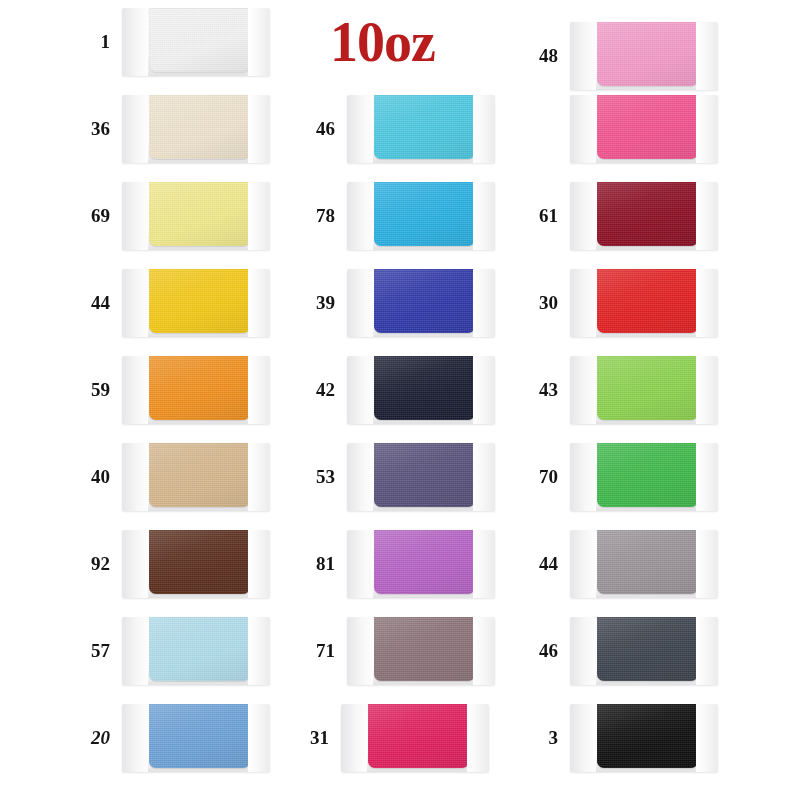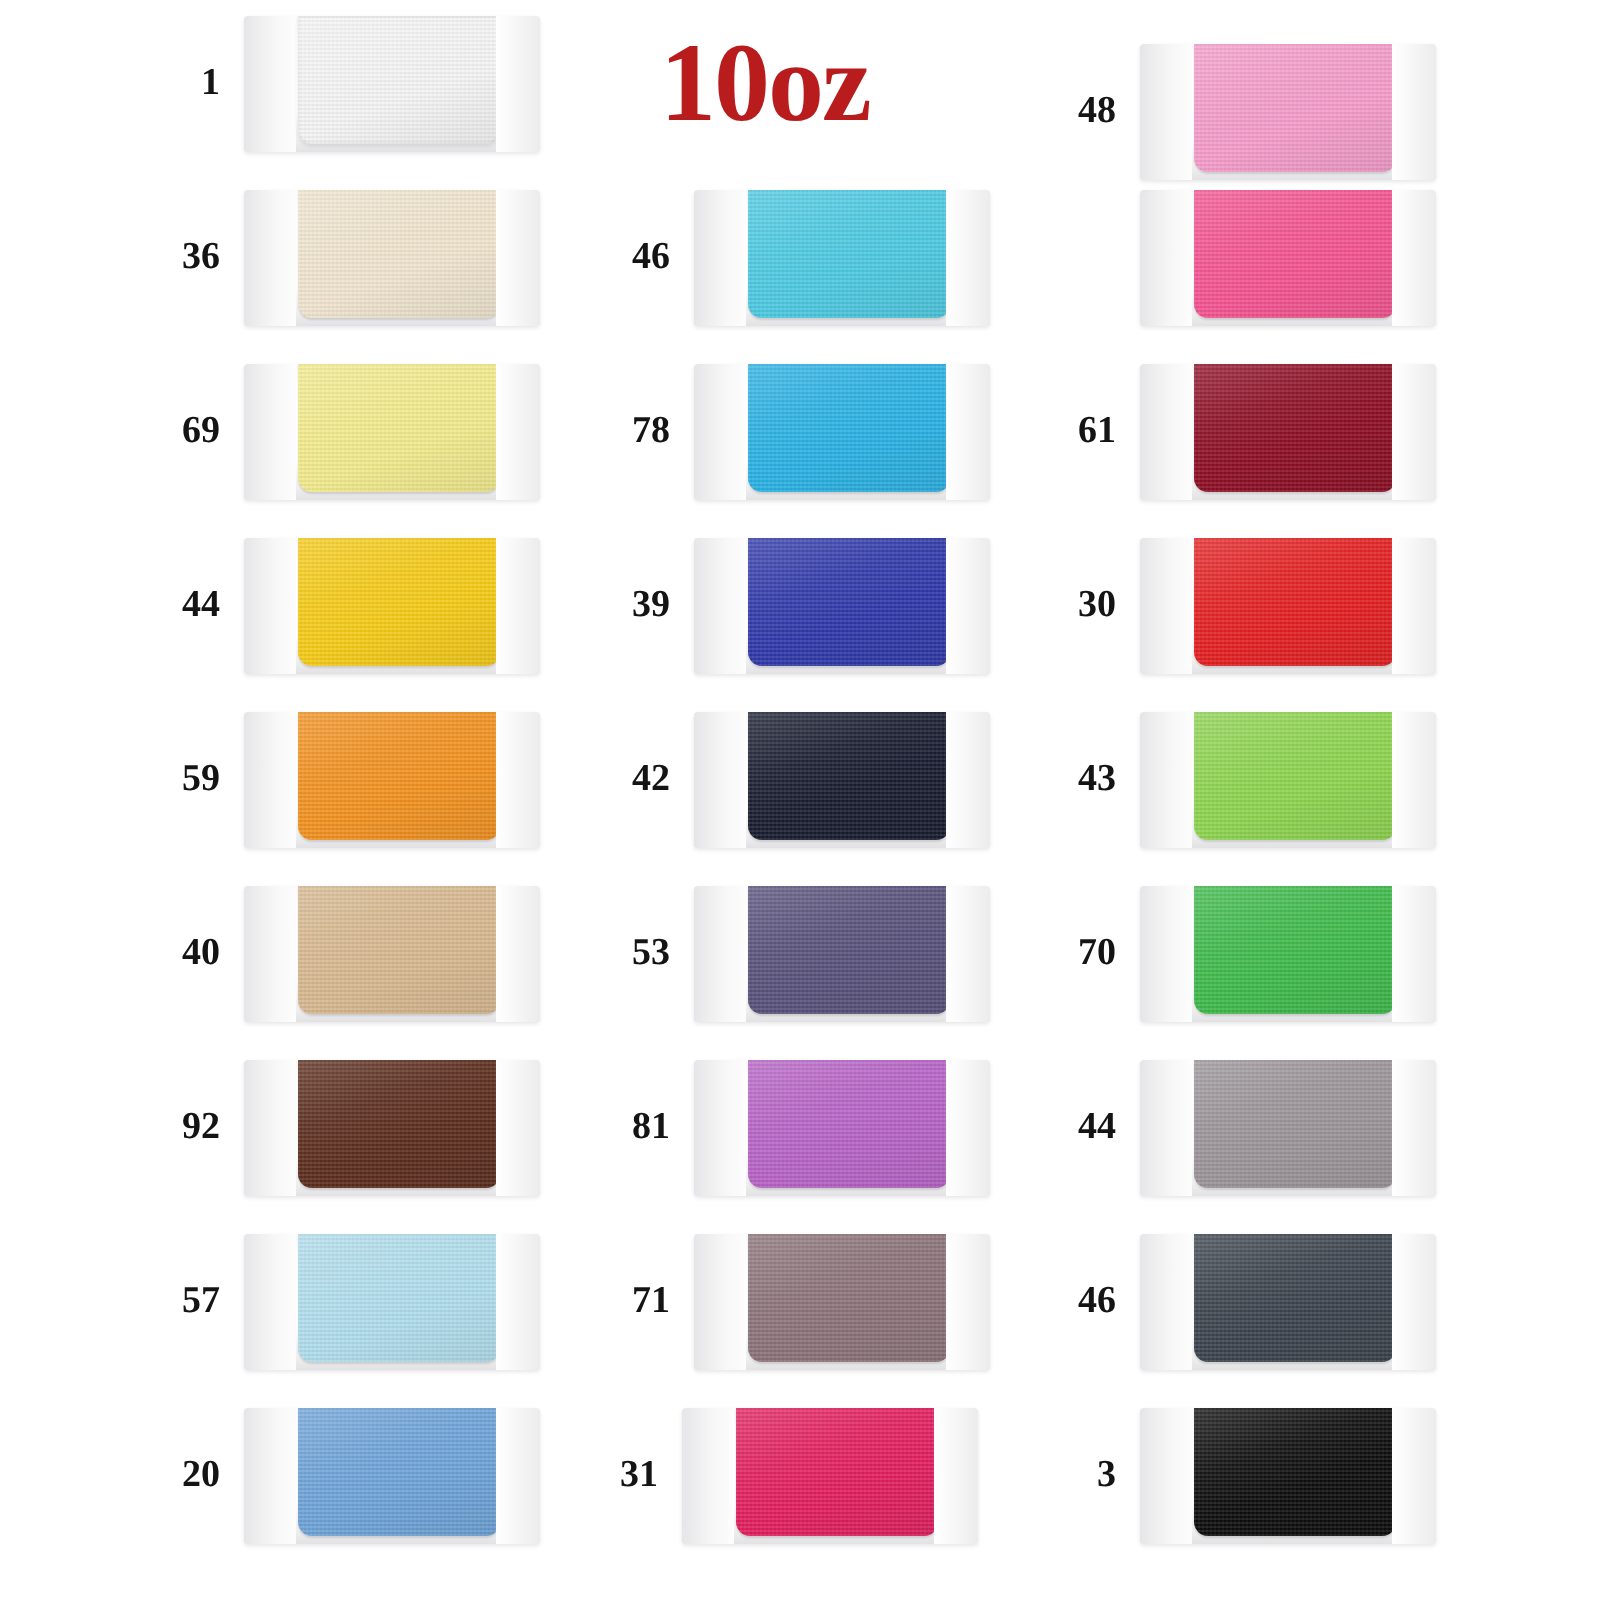--- a/index.html
+++ b/index.html
@@ -211,21 +211,21 @@
         <div class="card-mark"></div>
       </div>
     </div>
     <div class="swatch" style="left: 60px; top: 611px;">
       <div class="swatch-label">57</div>
       <div class="card">
         <div class="fabric" style="background-color: rgb(175, 220, 234);"></div>
         <div class="card-mark"></div>
       </div>
     </div>
-    <div class="swatch" style="left: 60px; top: 698px;">
+    <div class="swatch" style="left: 60px; top: 698px; font-style: italic;">
       <div class="swatch-label">20</div>
       <div class="card">
         <div class="fabric" style="background-color: rgb(109, 162, 214);"></div>
         <div class="card-mark"></div>
       </div>
     </div>
     <div class="swatch" style="left: 285px; top: 89px;">
       <div class="swatch-label">46</div>
       <div class="card">
         <div class="fabric" style="background-color: rgb(76, 200, 224);"></div>

